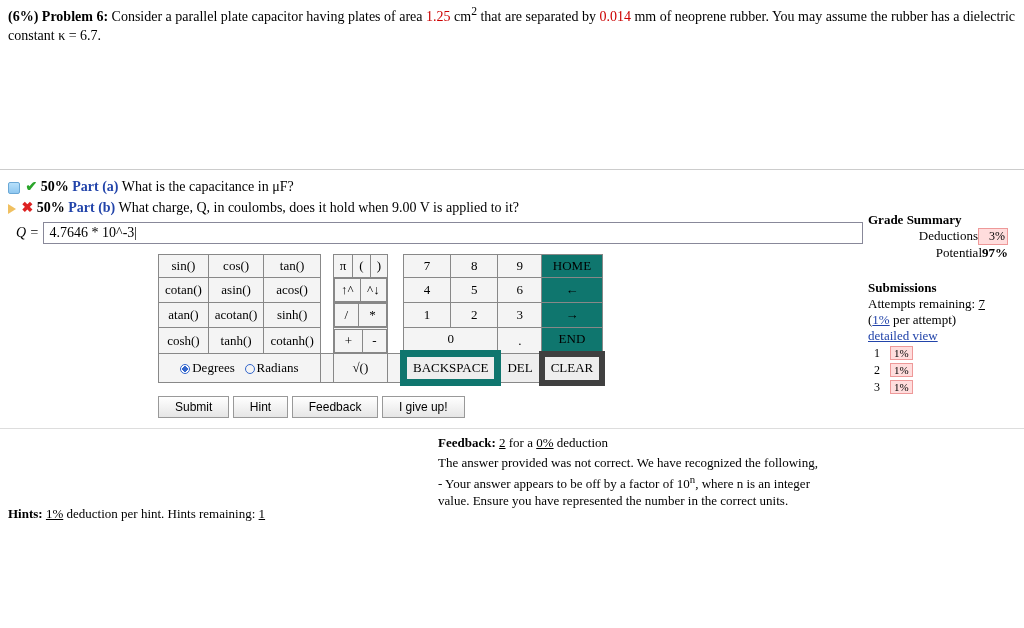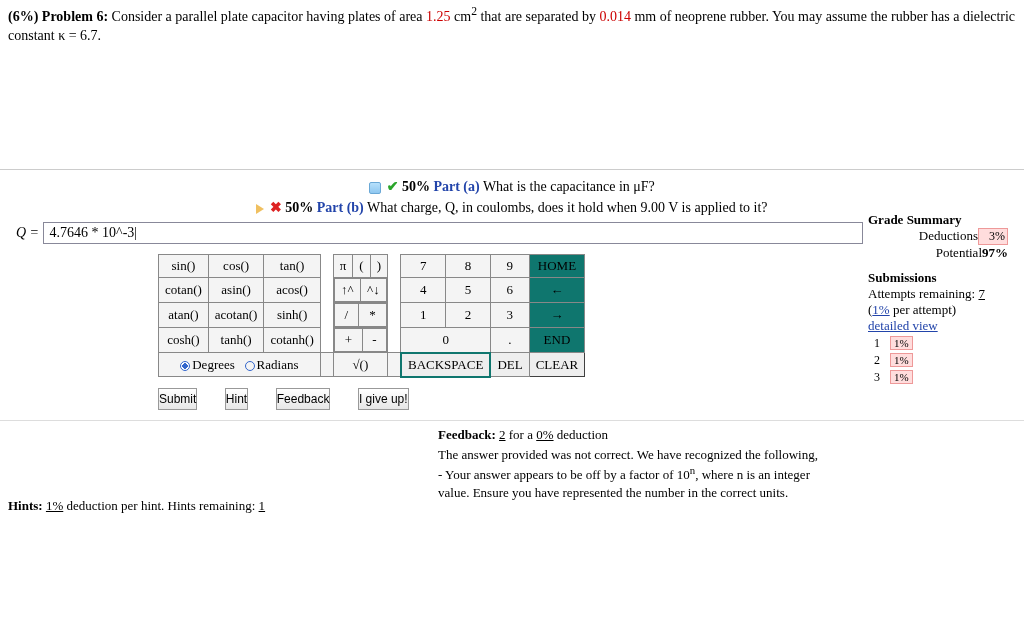--- a/index.html
+++ b/index.html
@@ -1,19 +1,19 @@
 <!DOCTYPE html>
 <html><head>
 <meta charset="utf-8">
 <style>
   * { box-sizing: border-box; }
   body { margin:0; padding:0; font-family:"Times New Roman",serif; font-size:14px; color:#000; background:#fff; width:1024px; }
   .problem-header { padding:4px 8px 2px; line-height:1.4; border-bottom:1px solid #ccc; min-height:170px; }
   .red { color:#c00; font-weight:normal; }
-  .parts-section { padding:6px 8px 0;text-align:center; }
+  .parts-section { padding:6px 8px 0; }
   .part-row { padding:2px 0; font-family:"Times New Roman",serif; }
   .part-ico { display:inline-block; width:12px; height:12px; vertical-align:middle; margin-right:2px; }
   .ico-plus { background:linear-gradient(#b7e0fb,#8fc7f0); border:1px solid #6aa8d6; border-radius:2px; position:relative; }
   .ico-tri { width:0;height:0;border-top:5px solid transparent;border-bottom:5px solid transparent;border-left:8px solid #f0c060; display:inline-block; vertical-align:middle; margin-right:2px;}
   .ico-check { color:#2aa52a; font-weight:bold; }
   .ico-x { color:#d22; font-weight:bold; }
   .part-label { color:#24a; font-weight:bold; }
   .answer-box-row { padding:4px 8px 10px; }
   .answer-field { display:inline-block; border:1px solid #889; background:#fff; padding:2px 6px; font-family:"Times New Roman",serif; font-size:14px; width:820px; }
   .right-summary { position:absolute; right:16px; width:140px; font-size:13px; }
@@ -21,21 +21,21 @@
   .pct-cell { text-align:right; background:#fdd; padding:0 2px; border:1px solid #e99; font-size:12px; min-width:30px;}
   .middle { position:relative; padding:0 8px 10px; }
   .keypad-area { margin-left:150px; width:720px; }
   table.kp { border-collapse:collapse; }
   table.kp td { border:1px solid #888; background:#f4f4f4; text-align:center; font-size:13px; padding:3px 6px; cursor:pointer; font-family:"Times New Roman",serif;}
   table.kp td.g { background:#0f766e;}
   .mode-row td{ border:0; background:transparent; }
   .radio-dot{display:inline-block;width:10px;height:10px;border-radius:50%;border:1px solid #36c;vertical-align:middle;margin-right:2px;}
   .radio-on{background:radial-gradient(circle,#36c 0 45%,#fff 50% 100%);}
   .btnbar { margin-top:10px; }
-  .btn { display:inline-block; border:1px solid #999; background:linear-gradient(#fff,#e6e6e6); padding:3px 0; font-size:12px; font-family:Arial,sans-serif; cursor:pointer; margin-right:24px;}
+  .btn { display:inline-block; border:1px solid #999; background:linear-gradient(#fff,#e6e6e6); padding:3px 16px; font-size:12px; font-family:Arial,sans-serif; cursor:pointer; }
   .hints-line { padding:6px 8px; font-size:13px; border-top:1px solid #ddd; display:flex;align-items:flex-end;}
   .hints-left{flex:0 0 430px;}
   .u{ text-decoration:underline; }
   .link{ color:#24a; text-decoration:underline; cursor:pointer;}
   .fb-msg { padding:4px 0 12px 0px; width:380px; font-size:13px; line-height:1.3;}
   .detailed-table{ font-size:12px;}
   .detailed-table td{ padding:0 4px;}
   .smallbox{display:inline-block;border:1px solid #e99;background:#fdd;padding:0 3px;font-size:11px;}
 </style>
 </head>
@@ -73,21 +73,21 @@
     <div class="summary-row">
         <span>Deductions</span>
         <span class="pct-cell">3%</span>
       </div>
     <div class="summary-row">
         <span>Potential</span>
         <b>97%</b>
       </div>
   </div>
 
-  <div class="right-summary" style="top:52px;">
+  <div class="right-summary" style="top:62px;">
     <b>Submissions</b><br>
     <span>Attempts remaining: </span><span class="u">7</span><br>
     <span>(</span><span class="link">1%</span><span> per attempt)</span><br>
     <span class="link">detailed view</span>
     <table class="detailed-table">
       <tbody>
           <tr>
             <td>1</td>
             <td><span class="smallbox">1%</span></td>
           </tr>
@@ -183,23 +183,23 @@
       <td class="g">END</td>
     </tr>
           <tr class="mode-row">
       <td colspan="3">
         <span class="radio-dot radio-on"></span><span>Degrees</span>&nbsp;&nbsp;
         <span class="radio-dot"></span><span>Radians</span>
       </td>
       <td></td>
       <td colspan="3" style="border:1px solid #888;background:#f4f4f4;">√()</td>
       <td></td>
-      <td colspan="2" style="border:2px solid #0f766e;background:#eee;">BACKSPACE</td>
+      <td colspan="2" style="border:7px solid #0f766e;background:#eee;">BACKSPACE</td>
       <td style="border:1px solid #888;background:#eee;">DEL</td>
-      <td style="border:1px solid #404040;background:#eee;">CLEAR</td>
+      <td style="border:6px solid #404040;background:#eee;">CLEAR</td>
     </tr>
         </tbody>
       </table>
 
     <div class="btnbar">
       <span class="btn">Submit</span>
       <span class="btn">Hint</span>
       <span class="btn">Feedback</span>
       <span class="btn">I give up!</span>
     </div>

